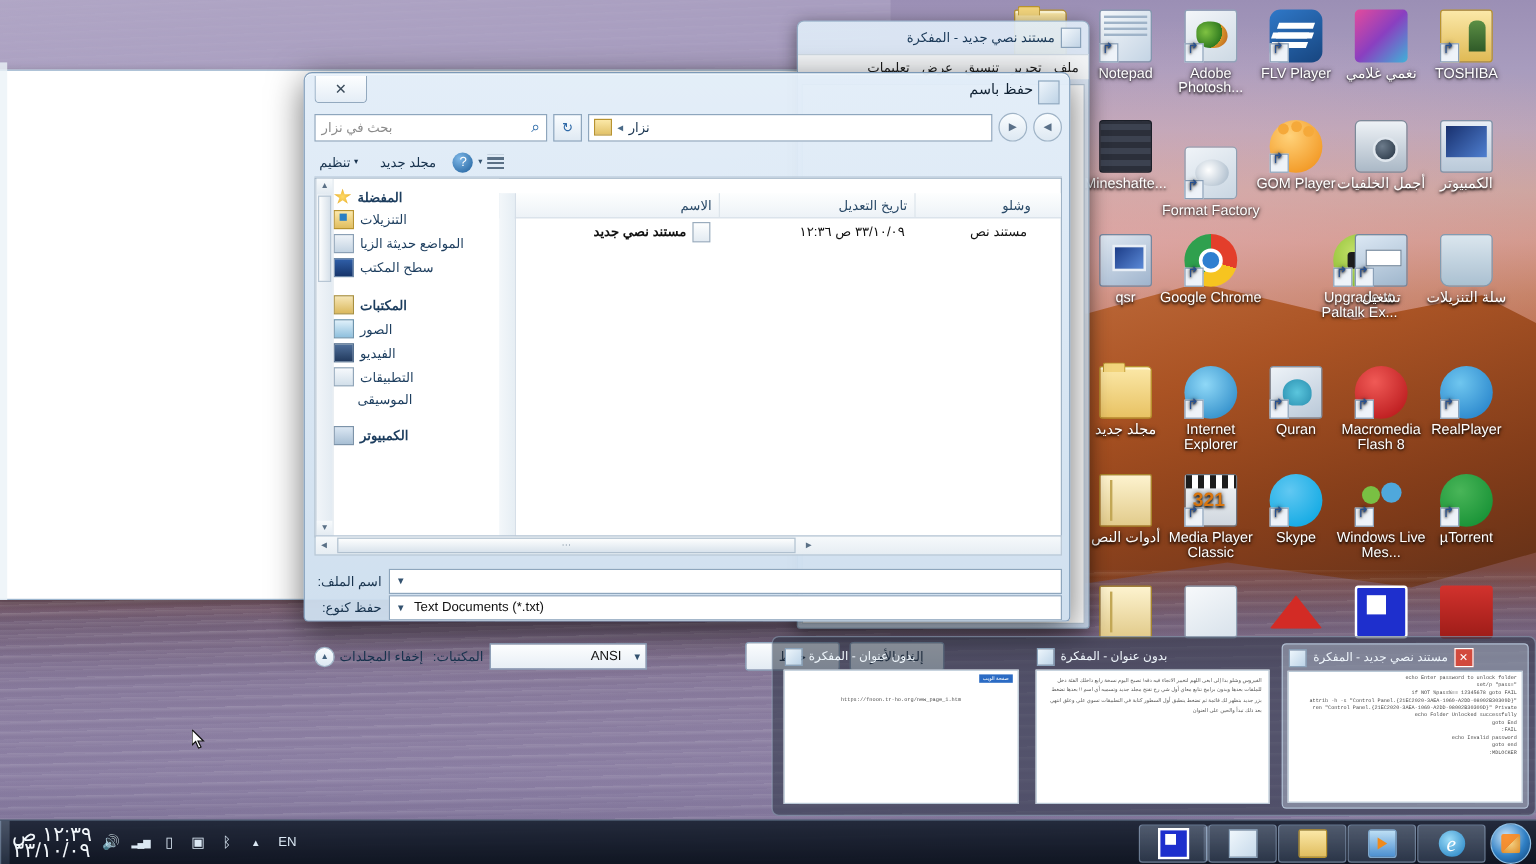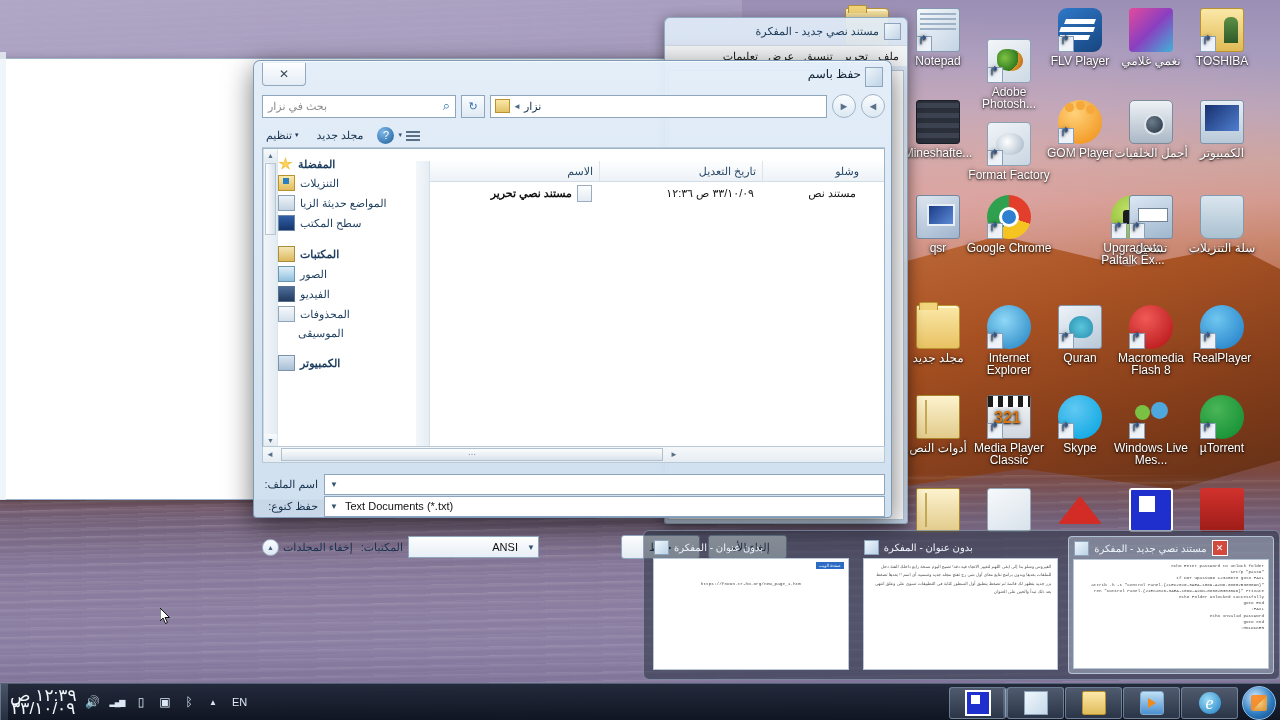--- a/index.html
+++ b/index.html
@@ -302,21 +302,21 @@
 </div>
 
 <div id="desktopIcons">
     <div class="dicon" style="left: 895px; top: 8px;">
       <span class="gly">
         <span class="art notepadart"></span>
         <span class="shortcut"></span>
       </span>
       <span class="lbl">Notepad</span>
     </div>
-    <div class="dicon" style="left: 966px; top: 8px; margin-top: 31px;">
+    <div class="dicon" style="left: 966px; top: 8px;">
       <span class="gly">
         <span class="art photoshopart"></span>
         <span class="shortcut"></span>
       </span>
       <span class="lbl">Adobe Photosh...</span>
     </div>
     <div class="dicon" style="left: 1037px; top: 8px;">
       <span class="gly">
         <span class="art flvart"></span>
         <span class="shortcut"></span>
@@ -609,21 +609,21 @@
         <div class="navItem">
           <span class="navIco ico-pic"></span>
           <span>الصور</span>
         </div>
         <div class="navItem">
           <span class="navIco ico-vid"></span>
           <span>الفيديو</span>
         </div>
         <div class="navItem">
           <span class="navIco ico-doc"></span>
-          <span>المحذوفات</span>
+          <span>التطبيقات</span>
         </div>
         <div class="navItem">
           <span class="navIco ico-mus"></span>
           <span>الموسيقى</span>
         </div>
         <div class="navSpacer"></div>
         <div class="navItem hdr">
           <span class="navIco ico-pc"></span>
           <span>الكمبيوتر</span>
         </div>
@@ -636,21 +636,21 @@
     <div id="fileArea">
       <div id="colHdr">
           <div class="colCell" style="width: 170px;">الاسم</div>
           <div class="colCell" style="width: 150px;">تاريخ التعديل</div>
           <div class="colCell" style="width: 90px;">وشلو</div>
         </div>
       <div id="fileRows">
           <div class="fileRow">
             <div class="cell" style="width:170px;font-weight:bold;">
               <span class="fileDocIco"></span>
-              <span>مستند نصي تحرير</span>
+              <span>مستند نصي جديد</span>
             </div>
             <div class="cell" style="width:150px;">
               <span>٣٣/١٠/٠٩ ص ١٢:٣٦</span>
             </div>
             <div class="cell" style="width:90px;">
               <span>مستند نص</span>
             </div>
           </div>
         </div>
       <div id="listScroll"></div>

